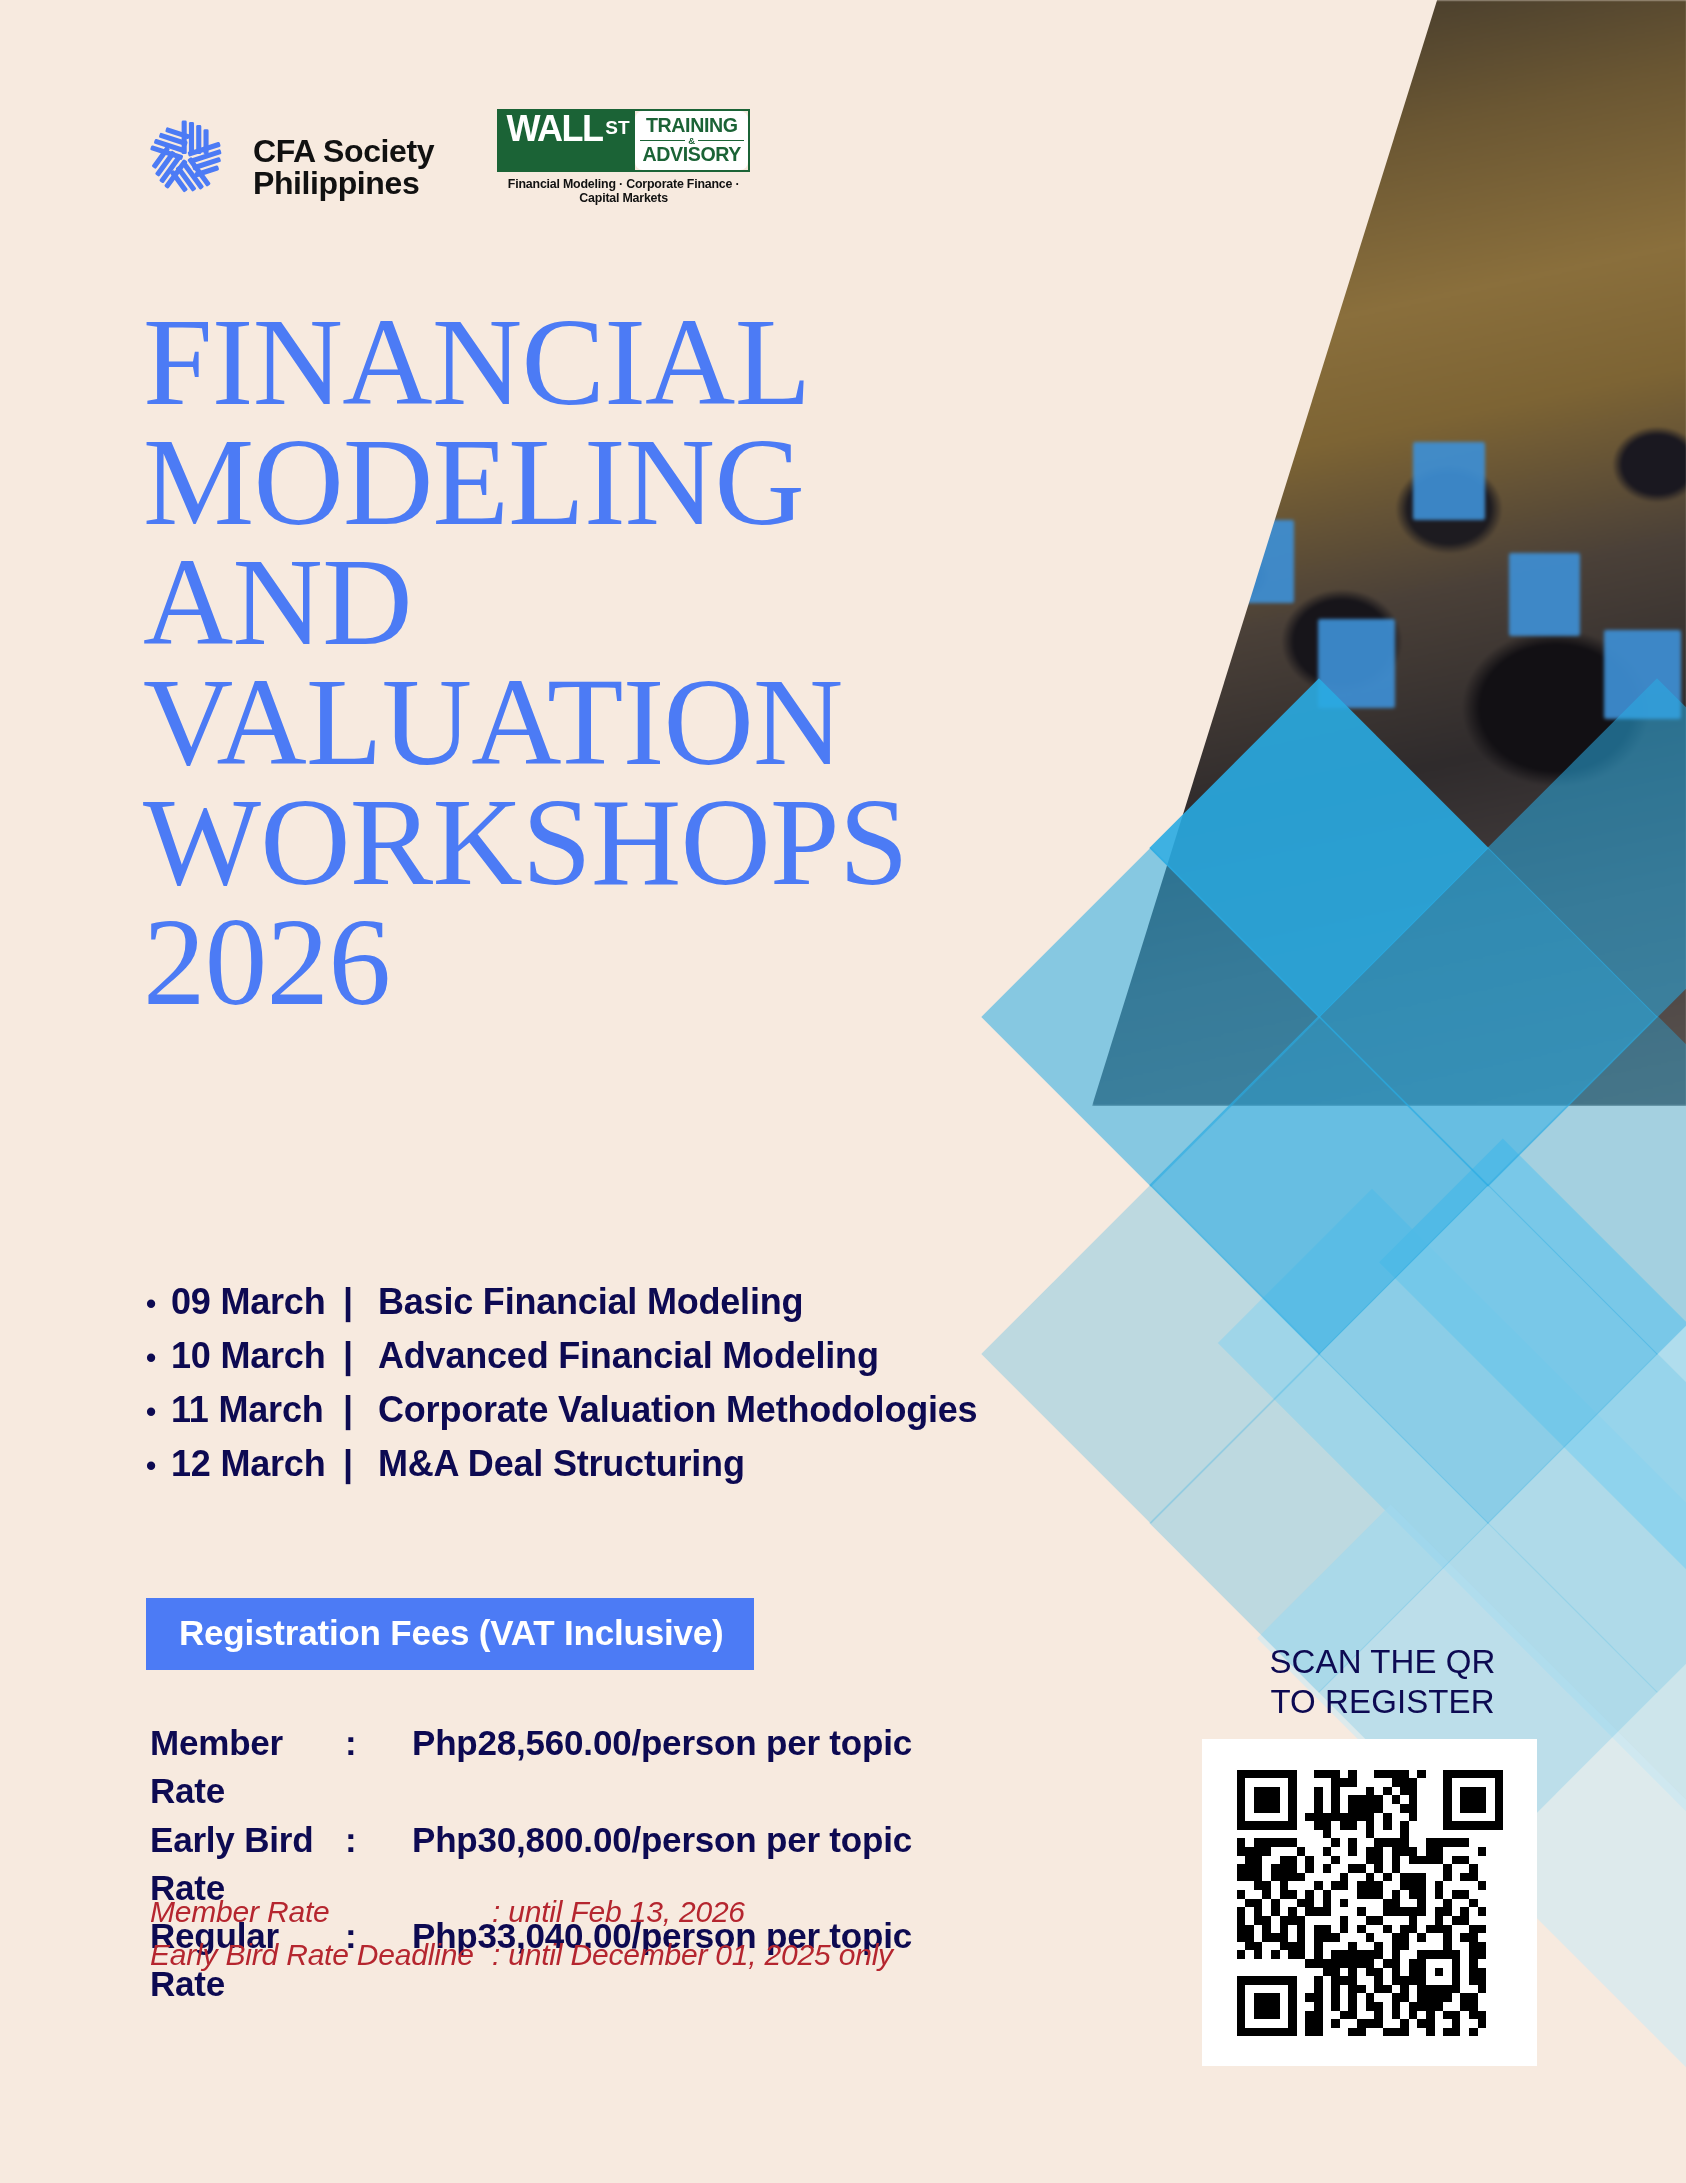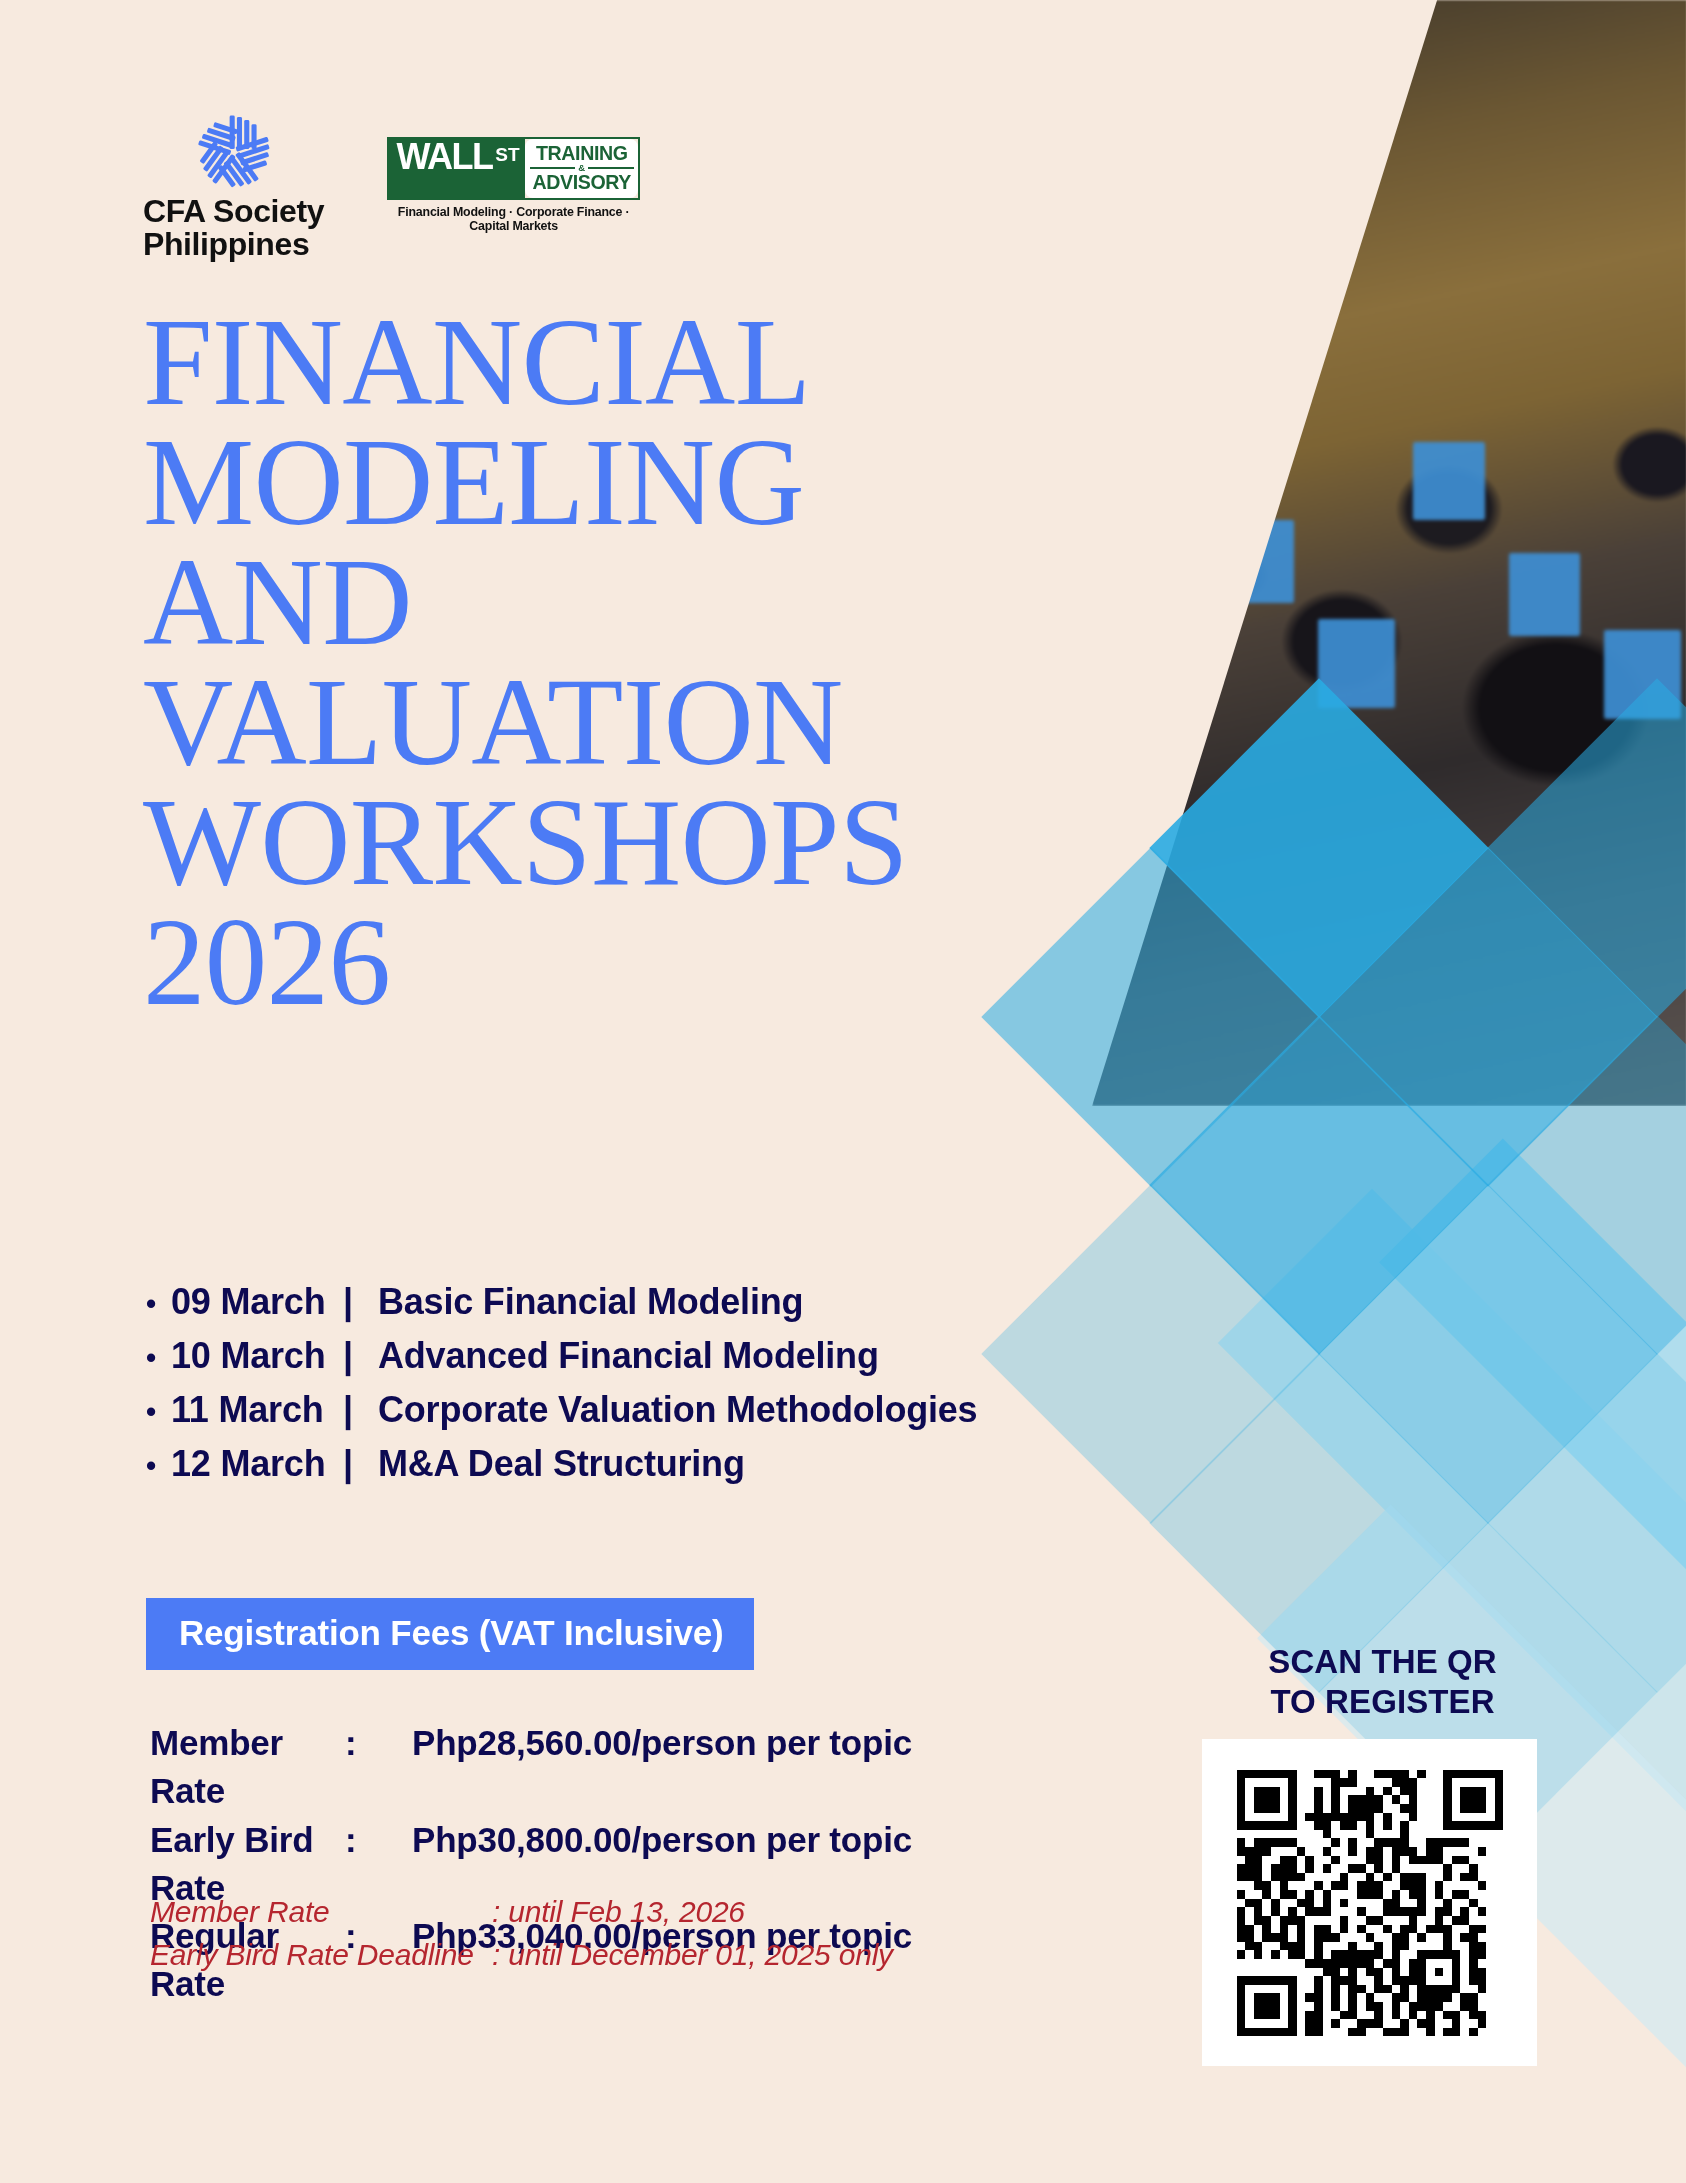--- a/index.html
+++ b/index.html
@@ -45,21 +45,21 @@
   
   .diamond{position:absolute;background:#29ABE2;transform:rotate(45deg);}
   .d-op-90{opacity:.90}.d-op-70{opacity:.70}.d-op-55{opacity:.55}
   .d-op-40{opacity:.40}.d-op-28{opacity:.28}.d-op-18{opacity:.18}
 
   
   .band{position:absolute;transform:rotate(45deg);transform-origin:center;}
 
   
   .logos{position:absolute;left:143px;top:109px;display:flex;align-items:center;gap:63px;}
-  .cfa{display:flex;align-items:center;gap:0;flex-direction:column;}
+  .cfa{display:flex;align-items:flex-end;gap:24px;}
   .cfa-mark{width:86px;height:86px;position:relative;}
   .cfa-text{line-height:1.02;}
   .cfa-text div{font-size:32px;font-weight:700;color:#111;letter-spacing:-0.4px;}
 
   .wst{width:253px;}
   .wst-box{display:flex;border:2.2px solid #1B6336;height:63px;box-sizing:border-box;}
   .wst-left{background:#1B6336;display:flex;padding:0 5.8px 0 7.3px;flex:0 0 auto;}
   .wst-left .wall{color:#fff;font-size:36px;font-weight:700;letter-spacing:-1.5px;line-height:1;font-family:"Liberation Sans Narrow","Liberation Sans",sans-serif;}
   .wst-left .st{color:#fff;font-size:19px;font-weight:700;margin-left:2.9px;align-self:flex-start;margin-top:5.8px;}
   .wst-right{background:#fff;flex:1;display:flex;flex-direction:column;justify-content:center;align-items:center;padding:2.2px 4.4px;border-radius:8px;}
@@ -105,21 +105,21 @@
 
   
   .deadlines{position:absolute;left:150px;top:1891px;color:#B5262F;
     font-size:30px;font-style:italic;line-height:1.42;letter-spacing:-0.2px;}
   .drow{display:flex;align-items:baseline;white-space:nowrap;}
   .dlabel{width:342px;flex:0 0 342px;}
   .dval{flex:1;}
 
   
   .qr-title{position:absolute;left:1237px;top:1642px;width:291px;text-align:center;
-    color:#0D0A52;font-size:33px;font-weight:700;line-height:1.2;letter-spacing:0.1px;}
+    color:#0D0A52;font-size:33px;font-weight:400;line-height:1.2;letter-spacing:0.1px;}
   .qr-card{position:absolute;left:1202px;top:1739px;width:335px;height:327px;
     background:#fff;display:flex;align-items:center;justify-content:center;}
   .qr-card svg{width:284px;height:284px;display:block;}
 </style>
 </head>
 <body>
 
 <div class="poster">
 
   <div class="photo-wrap">

